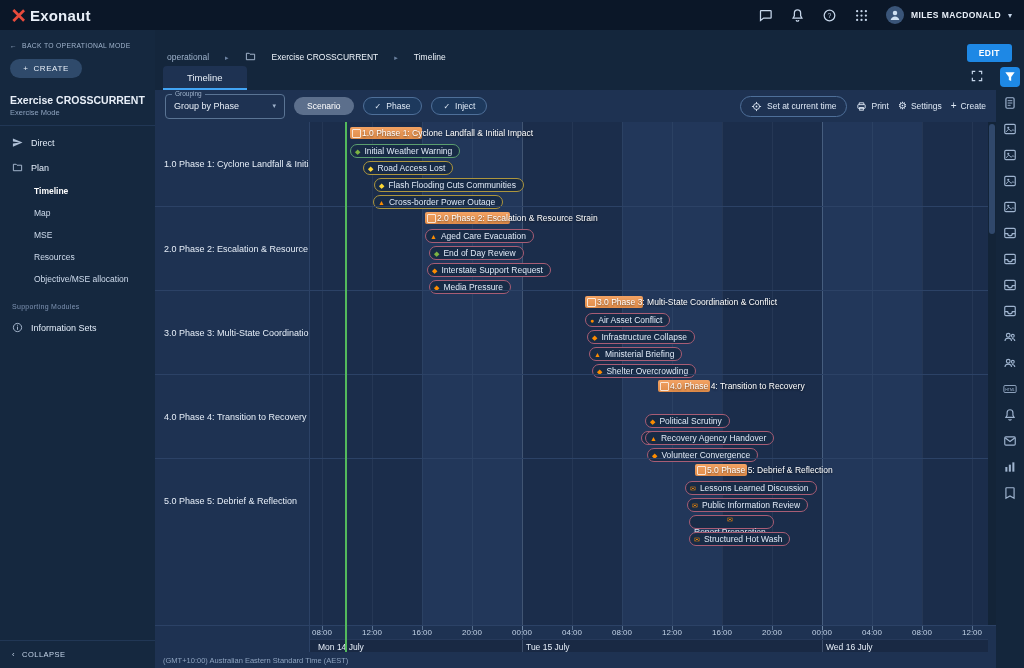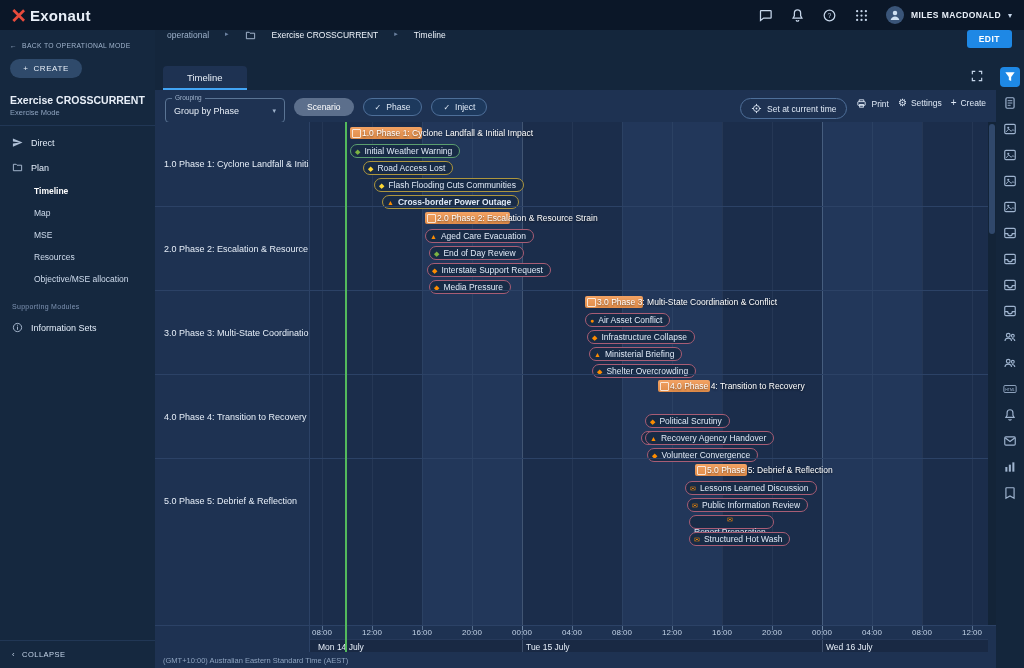--- a/index.html
+++ b/index.html
@@ -26,40 +26,40 @@
 .sb-ex-mode{padding:0 10px;font-size:7.5px;color:#8ea3bf}
 .sb-item{display:flex;align-items:center;gap:8px;padding:7px 12px;font-size:9px;color:#e2ecf8;cursor:pointer}
 .sb-item .sb-ic{width:11px;height:11px;color:#aebfd6;display:flex;flex:none}
 .sb-sub{padding:6px 12px 6px 34px;font-size:8.5px;color:#cfdced;cursor:pointer}
 .sb-sub.active{color:#fff;font-weight:bold}
 .sb-section{padding:13px 12px 5px;font-size:7px;color:#7e93b2;letter-spacing:.3px}
 .sb-collapse{margin-top:auto;border-top:1px solid #213755;padding:9px 12px;font-size:7.5px;letter-spacing:.5px;display:flex;gap:7px;align-items:center;color:#c6d6ea;cursor:pointer}
 
 
 .main{position:absolute;top:30px;left:155px;right:0;bottom:0;display:flex;flex-direction:column}
-.crumb-row{height:32px;background:#14263c;display:flex;align-items:flex-start;padding:0 12px;gap:16px;flex:none}
+.crumb-row{height:32px;background:#14263c;display:flex;align-items:flex-end;padding:0 12px;gap:16px;flex:none}
 .crumb{font-size:8.5px;color:#9fb3cc;cursor:pointer}
 .crumb.strong{color:#eef4fb}
 .crumb-sep{font-size:7px;color:#6b81a0}
 .folder-ic{width:11px;height:11px;color:#aebfd6;display:flex}
 .edit-btn{margin-left:auto;background:#1e88e5;color:#fff;border:none;border-radius:3px;font-size:8.5px;font-weight:bold;letter-spacing:.5px;padding:4px 12px;cursor:pointer}
 .content-wrap{flex:1;display:flex;min-height:0}
 .content{flex:1;display:flex;flex-direction:column;min-width:0}
 .rail{width:28px;background:#14263c;display:flex;flex-direction:column;align-items:center;padding-top:5px;gap:6px;flex:none}
 .rail-btn{width:20px;height:20px;display:flex;align-items:center;justify-content:center;color:#9fb4cf;cursor:pointer;border-radius:4px}
 .rail-btn.active{background:#1e88e5;color:#fff}
 .rail-btn svg{display:block}
 
 
 .tabstrip{height:28px;background:#14263c;display:flex;align-items:flex-end;padding-left:8px;position:relative;flex:none}
 .tab{height:24px;padding:0 24px;background:#1e3252;border-radius:4px 4px 0 0;display:flex;align-items:center;font-size:9.5px;border-bottom:2px solid #42a5f5;cursor:pointer}
 .fullscreen-btn{position:absolute;right:12px;top:7px;width:14px;height:14px;color:#c6d6ea;cursor:pointer}
 
 
-.toolbar{height:32px;display:flex;align-items:flex-start;padding:8px 10px;gap:9px;background:#1e3252;flex:none}
+.toolbar{height:32px;display:flex;align-items:center;padding:15px 10px;gap:9px;background:#1e3252;flex:none}
 .group-select{position:relative;width:120px;height:25px;border:1px solid #5a7494;border-radius:4px;display:flex;align-items:center;padding:0 8px;font-size:9px;cursor:pointer;background:#1e3252}
 .group-select .flabel{position:absolute;top:-5px;left:6px;background:#1e3252;font-size:6.5px;color:#9fb3cc;padding:0 3px}
 .caret{margin-left:auto;font-size:7px;color:#9fb3cc}
 .pill-btn{background:#5c6f8c;border:none;color:#fff;font-size:8.5px;padding:4px 13px;border-radius:12px;cursor:pointer}
 .chip{display:flex;align-items:center;gap:5px;border:1px solid #4e6f99;border-radius:12px;padding:3px 11px;font-size:8.5px;color:#dfe9f6;background:rgba(33,150,243,.07);cursor:pointer}
 .chip::before{content:"✓";font-size:8px;color:#dfe9f6}
 .tb-spacer{flex:1}
 .ghost-btn{display:flex;align-items:center;gap:5px;border:1px solid #4e6f99;border-radius:13px;padding:4px 10px;font-size:8.5px;color:#dfe9f6;background:transparent;cursor:pointer}
 .text-btn{display:flex;align-items:center;gap:4px;font-size:8.5px;color:#dfe9f6;background:none;border:none;cursor:pointer}
 .btn-ic{width:11px;height:11px;display:flex;color:#dfe9f6}
@@ -318,21 +318,21 @@
                       <span>Initial Weather Warning</span>
                     </div>
                     <div class="pill" style="left: 53px; top: 39px; border-color: rgb(173, 150, 62);">
                       <span class="pic" style="color: rgb(253, 216, 53);">◆</span>
                       <span>Road Access Lost</span>
                     </div>
                     <div class="pill" style="left: 64px; top: 56px; border-color: rgb(173, 150, 62);">
                       <span class="pic" style="color: rgb(253, 216, 53);">◆</span>
                       <span>Flash Flooding Cuts Communities</span>
                     </div>
-                    <div class="pill" style="left: 72px; top: 73px; border-color: rgb(173, 150, 62); font-weight: bold;">
+                    <div class="pill" style="left: 63px; top: 73px; border-color: rgb(173, 150, 62);">
                       <span class="pic" style="color: rgb(251, 140, 0);">▲</span>
                       <span>Cross-border Power Outage</span>
                     </div>
                   </div>
                 </div>
                 <div class="trow">
                   <div class="trow-label">2.0 Phase 2: Escalation &amp; Resource S...</div>
                   <div class="trow-plot">
                     <div class="pbar" style="left: 115px; width: 85px;"></div>
                     <div class="pbar-label" style="left: 127px;">2.0 Phase 2: Escalation &amp; Resource Strain</div>

